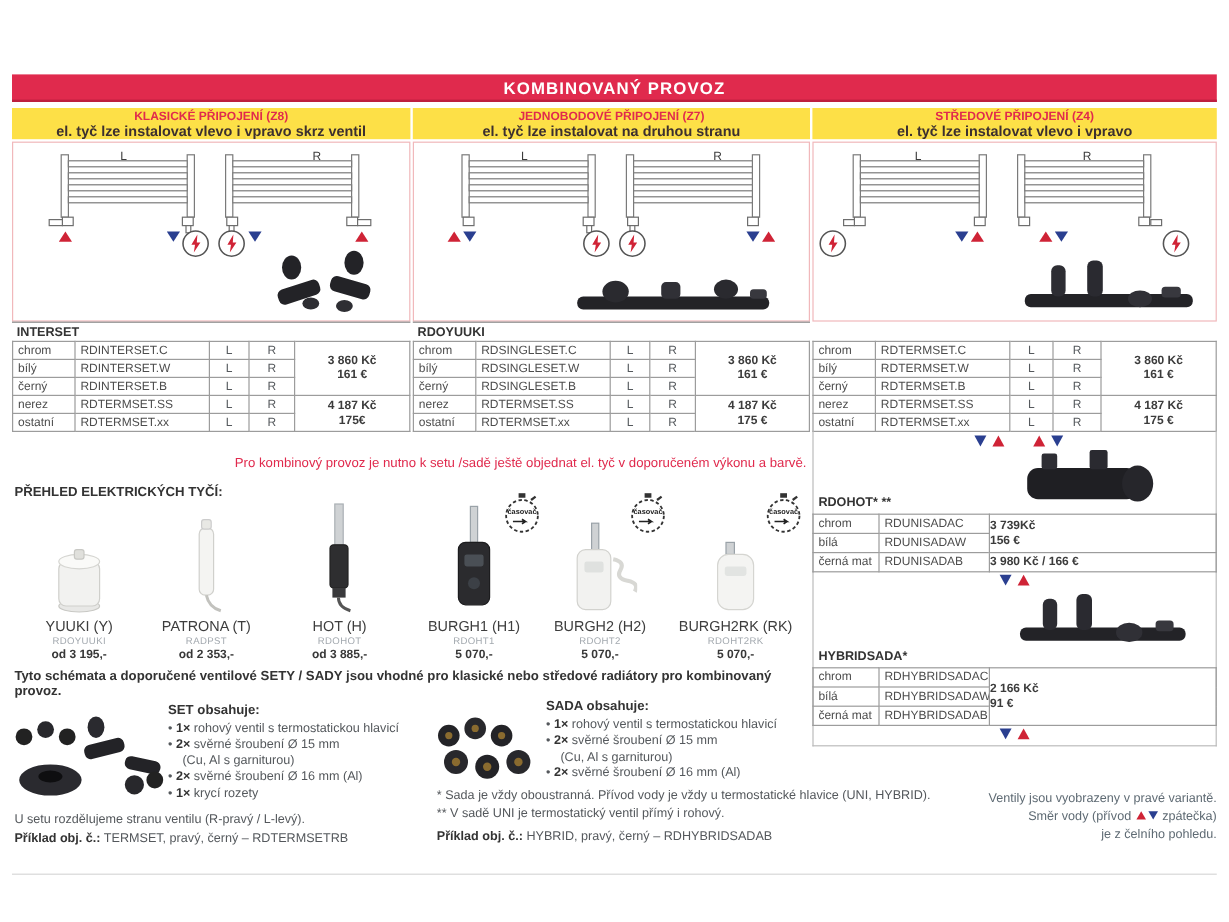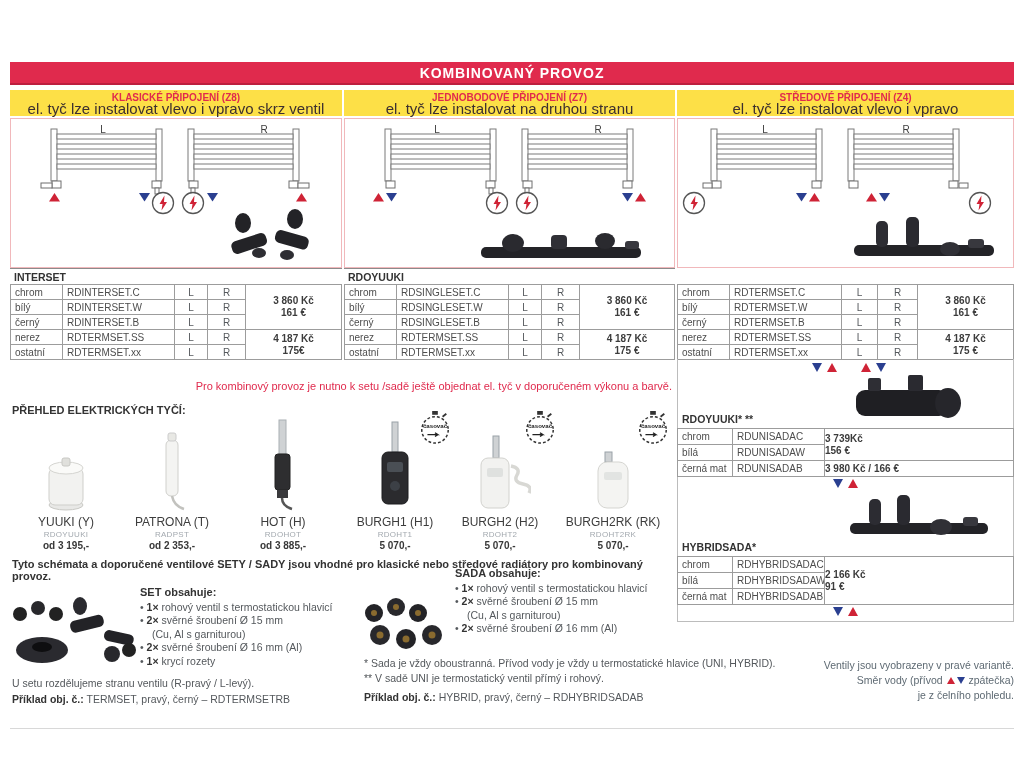--- a/index.html
+++ b/index.html
@@ -8,21 +8,21 @@
 
   
   .titlebar{position:absolute;left:10px;top:62px;width:1004px;height:23px;background:#e02a4d;
     border-bottom:2px solid #bd1f3f;color:#fff;font-weight:bold;font-size:14px;letter-spacing:.9px;
     text-align:center;line-height:23px;box-sizing:border-box;}
 
   
   .colhead{position:absolute;top:90px;height:26px;background:#fde047;text-align:center;
     padding-top:2px;box-sizing:border-box;}
   .colhead .t{font-size:10px;font-weight:bold;color:#e02a4d;line-height:11px;}
-  .colhead .s{font-size:15px;font-weight:normal;color:#3c2f2f;line-height:12px;}
+  .colhead .s{font-size:12px;font-weight:bold;color:#3c2f2f;line-height:12px;}
 
   
   .diagbox{position:absolute;top:118px;height:150px;border:1px solid #f1b8bb;
     box-sizing:border-box;background:#fff;}
   svg text{font-family:"Liberation Sans",sans-serif;}
   .dlbl{font-size:10px;fill:#3c3c3c;}
   .fit rect{fill:#fff;stroke:#6e6e6e;stroke-width:1;}
   .diag{position:absolute;left:0;top:4px;}
   .pphoto{position:absolute;}
 
@@ -488,21 +488,21 @@
     <div class="rod-code">RDOHT2RK</div>
     <div class="rod-price">5 070,-</div>
   </div>
 
   <svg class="pphoto" style="left:850px;top:370px" width="115" height="56">
     <rect x="6" y="20" width="92" height="26" rx="9" fill="#1f1f23"></rect>
     <rect x="18" y="8" width="13" height="13" rx="2" fill="#2e2e34"></rect>
     <rect x="58" y="5" width="15" height="16" rx="2" fill="#2a2a30"></rect>
     <ellipse cx="98" cy="33" rx="13" ry="15" fill="#26262b"></ellipse>
   </svg>
-  <div class="mini-label" style="left:682px;top:413px">RDOYUUKI* **</div>
+  <div class="mini-label" style="left:682px;top:413px">RDOHOT* **</div>
   <table class="minitable" style="left:677px;top:428px;width:337px">
     <colgroup>
         <col style="width:55px">
         <col style="width:92px">
         <col>
       </colgroup>
     <tbody>
       <tr>
         <td>chrom</td>
         <td>RDUNISADAC</td>
@@ -595,21 +595,21 @@
       <circle cx="40" cy="14" r="3" fill="#8a6b2f"></circle>
     <circle cx="62" cy="20" r="9" fill="#232327"></circle>
       <circle cx="62" cy="20" r="3" fill="#8a6b2f"></circle>
     <circle cx="24" cy="42" r="10" fill="#28282c"></circle>
       <circle cx="24" cy="42" r="3.5" fill="#8a6b2f"></circle>
     <circle cx="50" cy="46" r="10" fill="#232327"></circle>
       <circle cx="50" cy="46" r="3.5" fill="#8a6b2f"></circle>
     <circle cx="76" cy="42" r="10" fill="#28282c"></circle>
       <circle cx="76" cy="42" r="3.5" fill="#8a6b2f"></circle>
   </svg>
-  <div class="clist" style="left:455px;top:567px;width:260px">
+  <div class="clist" style="left:455px;top:583px;width:260px">
     <div class="hd">SADA obsahuje:</div>
     <div class="it"><b>1×</b> <span>rohový ventil s termostatickou hlavicí</span></div>
     <div class="it"><b>2×</b> <span>svěrné šroubení Ø 15 mm</span></div>
     <div class="sub">(Cu, Al s garniturou)</div>
     <div class="it"><b>2×</b> <span>svěrné šroubení Ø 16 mm (Al)</span></div>
   </div>
 
   <div class="body-gray" style="left:364px;top:656px;width:450px">
     <div>* Sada je vždy oboustranná. Přívod vody je vždy u termostatické hlavice (UNI, HYBRID).</div>
     <div>** V sadě UNI je termostatický ventil přímý i rohový.</div>

